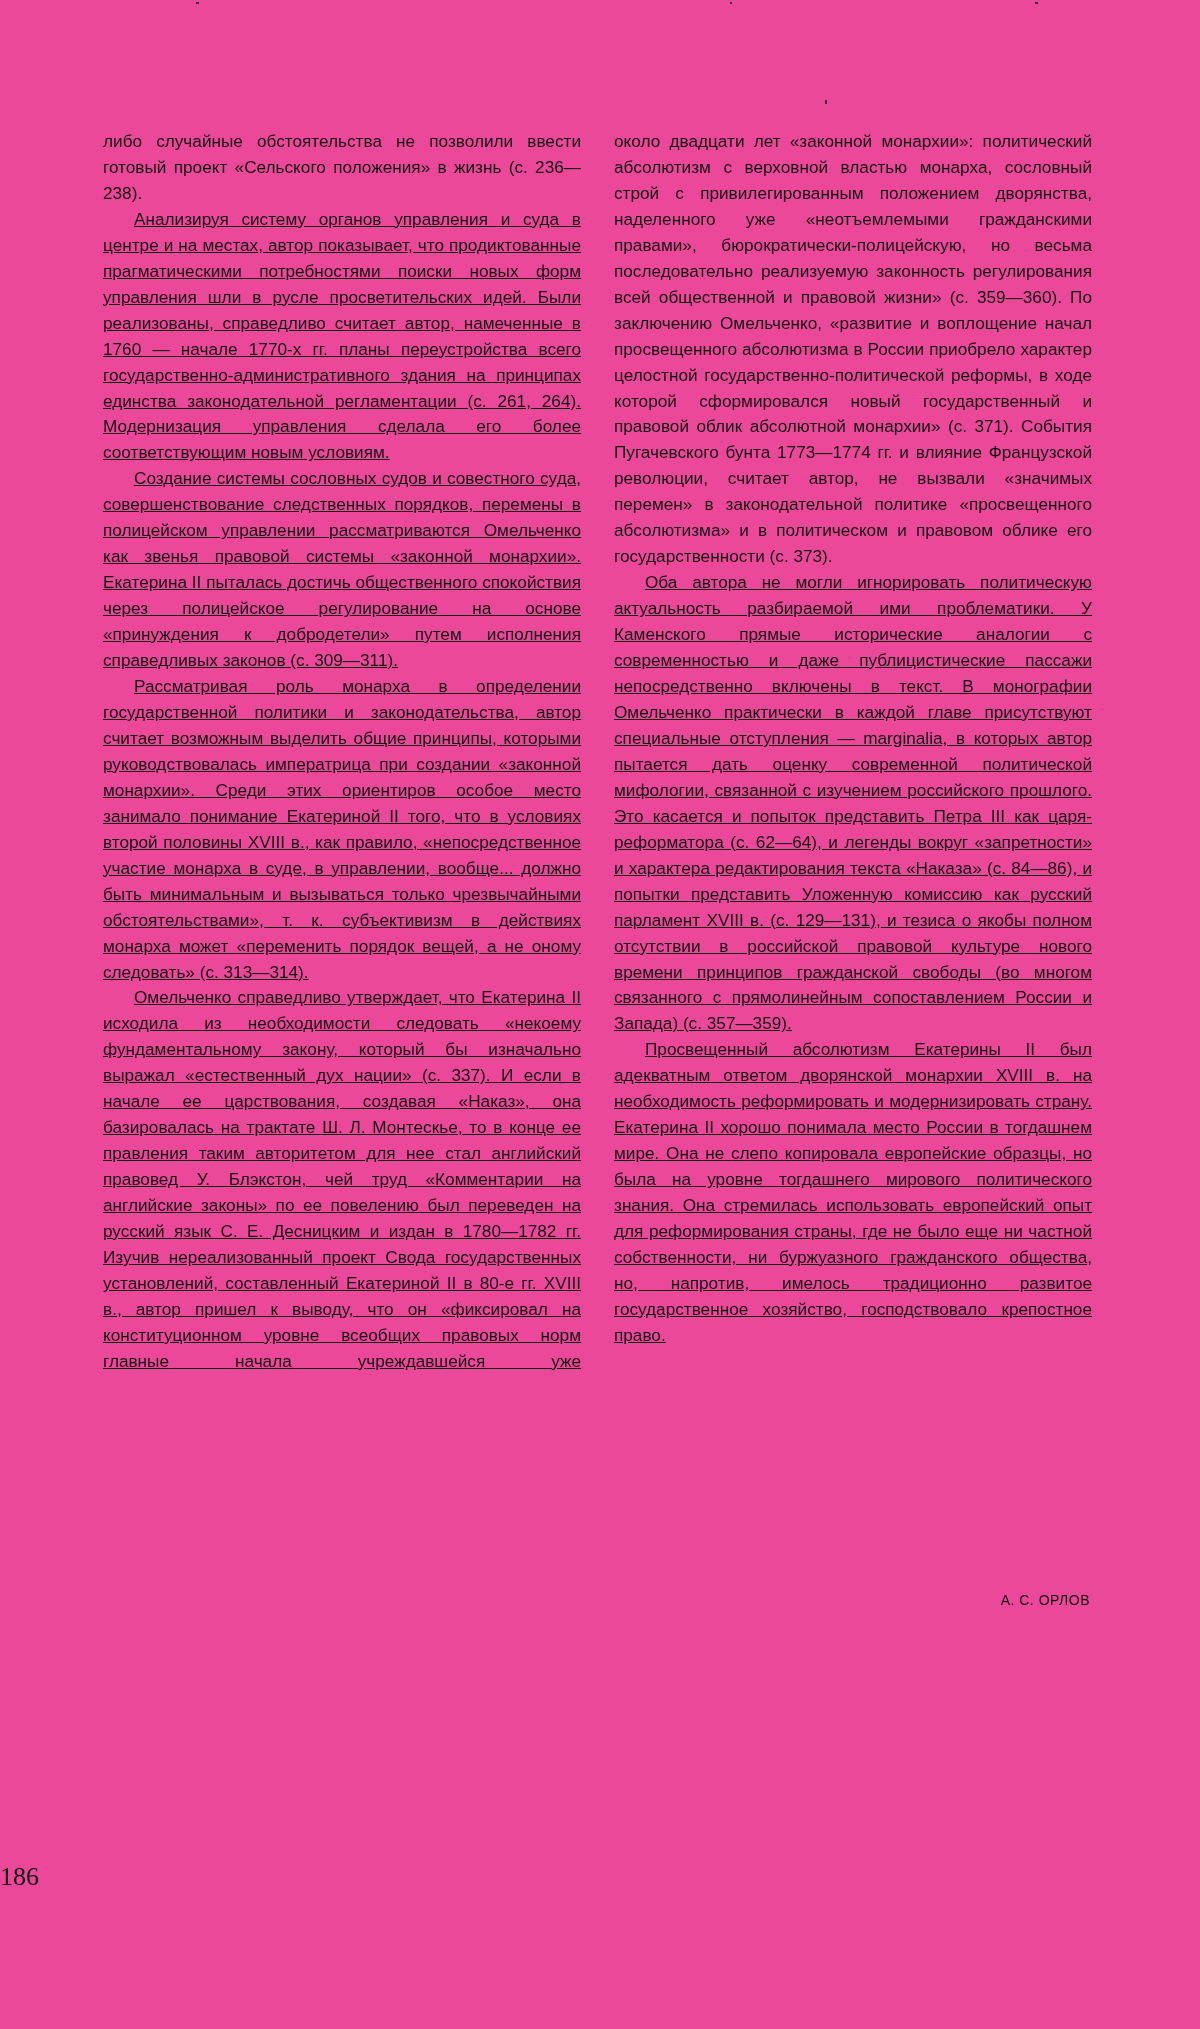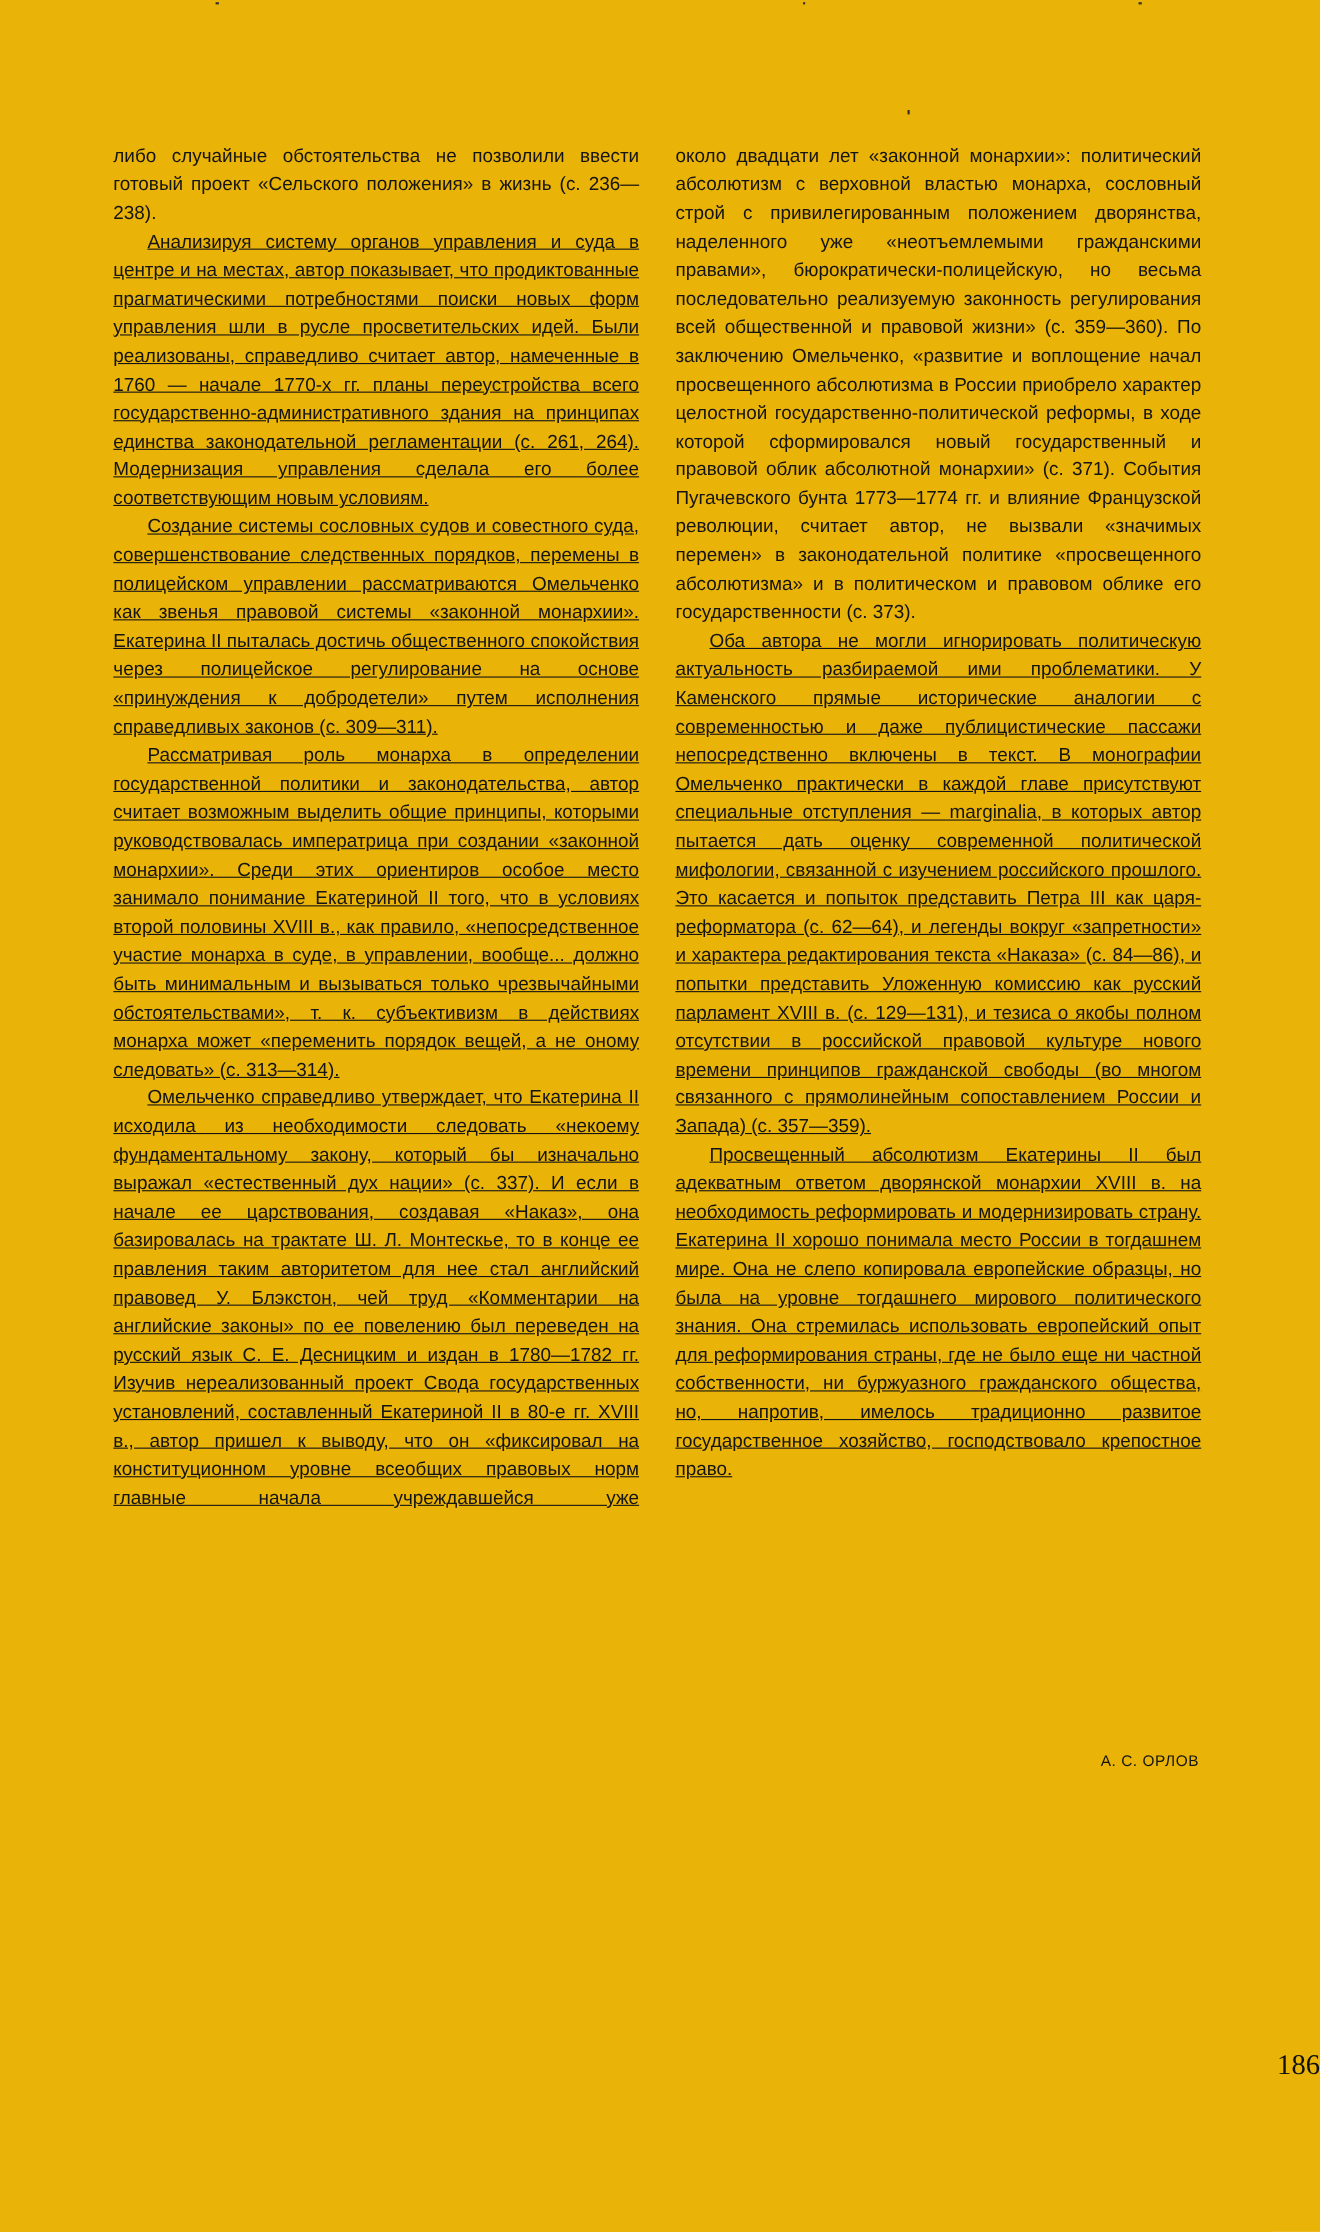--- a/index.html
+++ b/index.html
@@ -1,17 +1,17 @@
 <!DOCTYPE html>
 <html><head>
 <meta charset="utf-8">
 <style>
   html, body { margin: 0; padding: 0; background: #ffffff; }
   body { width: 1200px; height: 2029px; position: relative; overflow: hidden; color: #141414; }
-  .page { position: absolute; left: 0; top: 0; width: 1200px; height: 2029px; background: #eab308; }
+  .page { position: absolute; left: 0; top: 0; width: 1200px; height: 2029px; background: #ec4899; }
   .col {
     position: absolute;
     top: 129px;
     width: 478px;
     font-family: "Liberation Sans", sans-serif;
     font-size: 17.2px;
     line-height: 25.95px;
     text-align: justify;
     hyphens: manual;
   }
@@ -26,21 +26,21 @@
     right: 110px;
     font-family: "Liberation Sans", sans-serif;
     font-size: 14px;
     letter-spacing: 0.5px;
   }
   .page-number {
     position: absolute;
     top: 1862px;
     left: 0;
     width: 1200px;
-    text-align: right;
+    text-align: left;
     font-family: "Liberation Serif", serif;
     font-size: 26px;
     color: #111;
   }
   .speck { position: absolute; background: #333; }
 </style>
 </head>
 <body>
 
 <div class="page">

